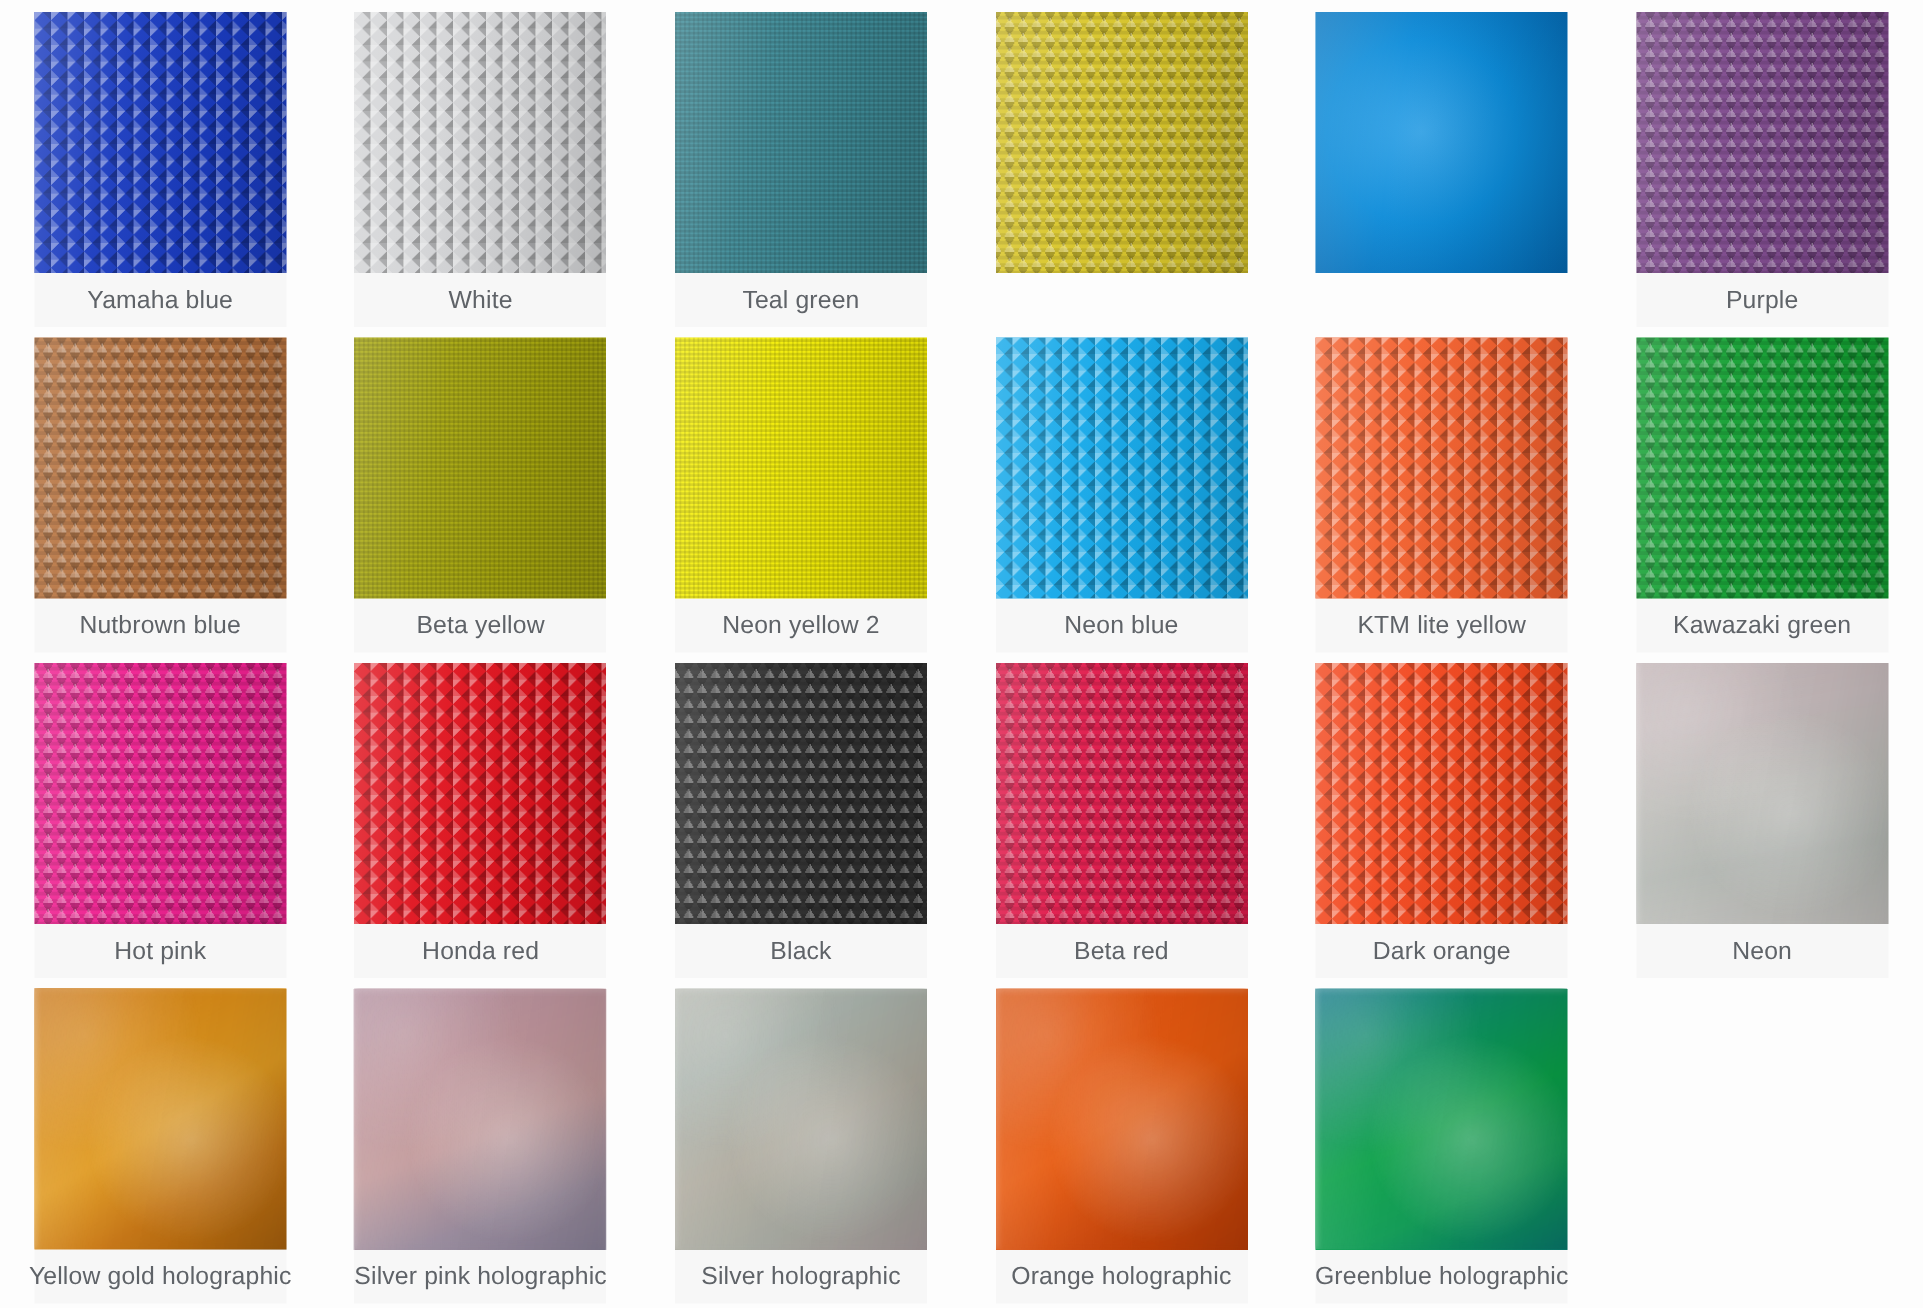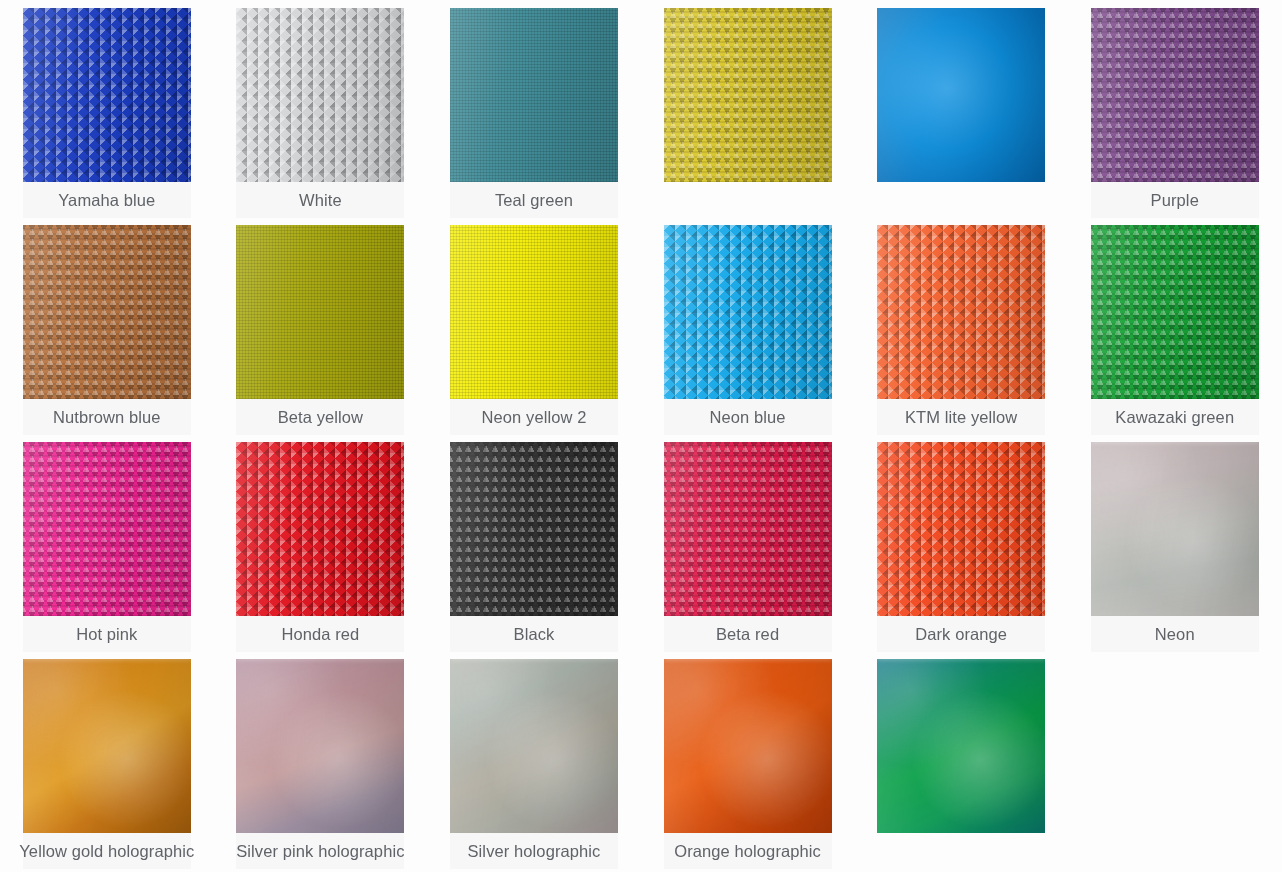--- a/index.html
+++ b/index.html
@@ -303,14 +303,17 @@
       </div>
       <div class="swatch-label">
         <span>Orange holographic</span>
       </div>
     </div>
     <div class="swatch-card">
       <div class="swatch-thumb" style="background: linear-gradient(155deg, rgb(11, 117, 133) 0%, rgb(12, 141, 98) 26%, rgb(10, 160, 72) 52%, rgb(15, 156, 85) 74%, rgb(10, 122, 110) 100%);">
         <div class="tex tex-holo"></div>
         <div class="sheen"></div>
       </div>
+      <div class="swatch-label">
+        <span>Greenblue holographic</span>
+      </div>
     </div>
   </div>
 
 </body></html>

